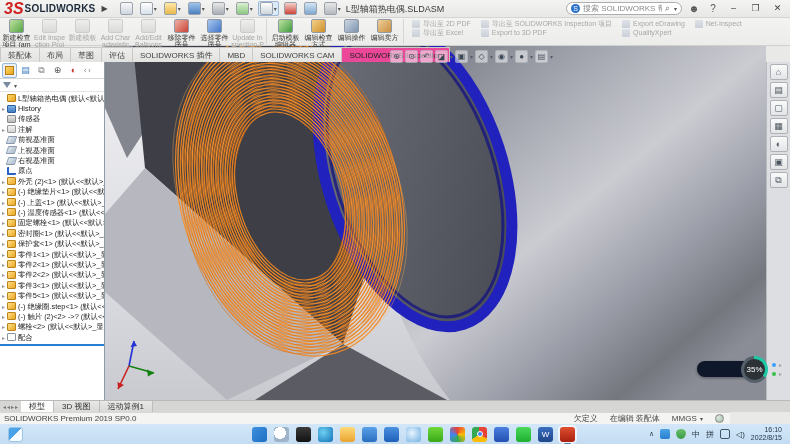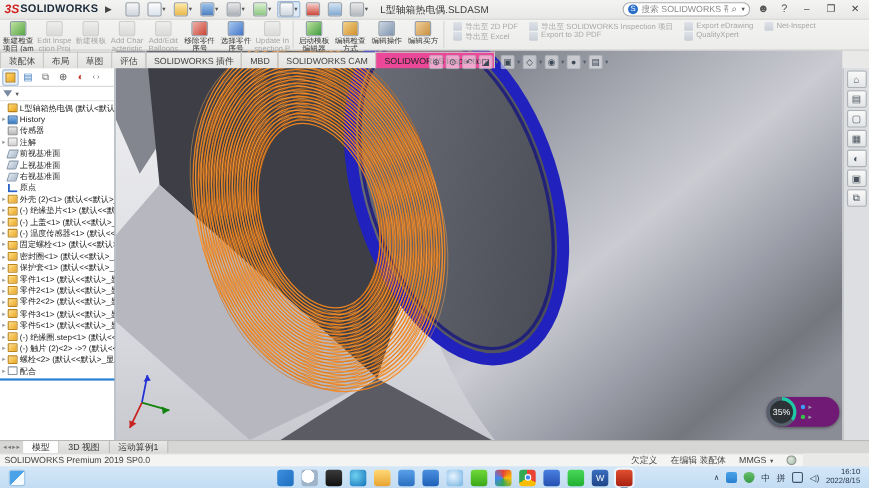--- a/index.html
+++ b/index.html
@@ -6,21 +6,21 @@
   html,body { width:790px; height:444px; overflow:hidden;
     font-family:"Liberation Sans","DejaVu Sans",sans-serif; font-size:9px; color:#333;
     background:#e9e9e7; }
   .abs { position:absolute; }
   #stage { position:relative; width:790px; height:444px; background:#e9e9e7; }
 
   
   #titlebar { left:0; top:0; width:790px; height:18px; background:linear-gradient(#f4f4f2,#e8e8e6);
     border-bottom:1px solid #d4d4d2; display:flex; align-items:center; }
   .logo { display:flex; align-items:center; margin-left:4px; }
-  .logo-mark { color:#d02020; font-weight:bold; font-style:italic; font-size:11px; }
+  .logo-mark { color:#d02020; font-weight:bold; font-style:italic; font-size:16px; }
   .logo-text { color:#1b2a3a; font-weight:bold; font-size:10px; letter-spacing:.2px; margin-left:1px; }
   .flyout-arrow { margin-left:6px; color:#444; font-size:8px; }
   .qat { display:flex; align-items:center; margin-left:10px; gap:3px; }
   .qat-btn { display:flex; align-items:center; height:15px; padding:0 1px; border:1px solid transparent; border-radius:2px; }
   .qat-btn.pressed { border-color:#9ab6d8; background:#dce9f7; }
   .qat-ico { width:13px; height:13px; border-radius:2px; display:inline-block; position:relative; }
   .caret { font-size:6px; color:#555; margin-left:1px; }
   #win-title { position:absolute; left:0; right:0; text-align:center; top:3px; font-size:9px; color:#3a3a3a; pointer-events:none; }
   .tb-right { margin-left:auto; display:flex; align-items:center; gap:5px; margin-right:4px; }
   .searchbox { display:flex; align-items:center; width:116px; height:13px; background:#fff;
@@ -54,22 +54,22 @@
   .ctab.active { background:#ec4899; color:#222; position:relative; z-index:2; }
 
   
   #viewport { left:105px; top:46px; width:661px; height:354px; }
   #huv { left:390px; top:50px; display:flex; gap:2px; z-index:6; }
   .huv-btn { width:13px; height:13px; background:rgba(244,246,248,.55); border:1px solid rgba(130,140,150,.35);
     border-radius:2px; font-size:8px; line-height:12px; text-align:center; color:#3c4754; display:flex; align-items:center; justify-content:center; }
   .huv-caret { font-size:6px; color:#55606c; align-self:center; }
 
   
-  #zoombadge { left:697px; top:361px; width:66px; height:27px; background:#701a75; border-radius:14px;
-    display:flex; align-items:center; z-index:6; box-shadow:0 1px 3px rgba(0,0,0,.4); }
+  #zoombadge { left:697px; top:361px; width:66px; height:16px; background:#0f172a; border-radius:14px;
+    display:flex; align-items:center; z-index:6; box-shadow:0 1px 3px rgba(0,0,0,.4);padding-left:44px; }
   #zb-circle { width:27px; height:27px; border-radius:50%; background:conic-gradient(#1ec9a6 0 35%, #55606a 35% 100%);
     display:flex; align-items:center; justify-content:center; flex:0 0 auto; }
   #zb-inner { width:21px; height:21px; border-radius:50%; background:#2c3236; color:#fff; font-size:8px;
     display:flex; align-items:center; justify-content:center; }
   .zb-rows { display:flex; flex-direction:column; gap:2px; margin-left:4px; }
   .zb-row { display:flex; align-items:center; gap:3px; }
   .zb-dot { width:4px; height:4px; border-radius:50%; }
   .zb-glyph { color:#9aa4ab; font-size:6px; }
 
   

